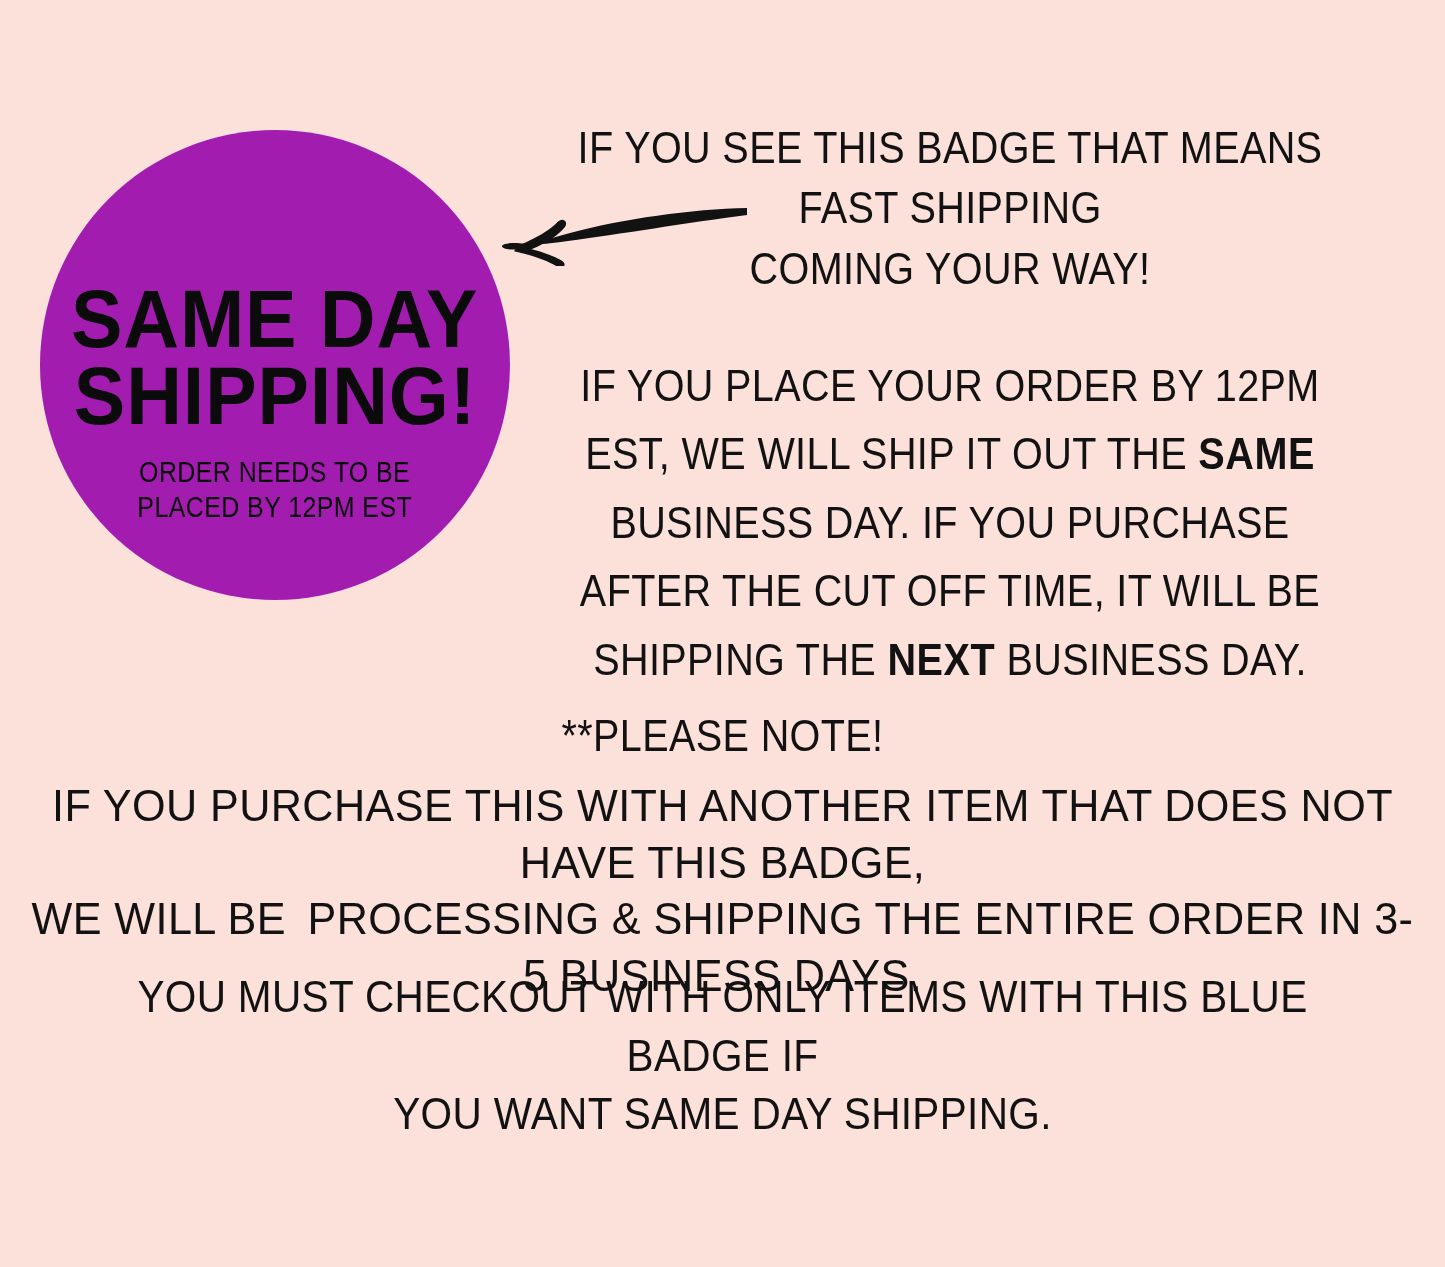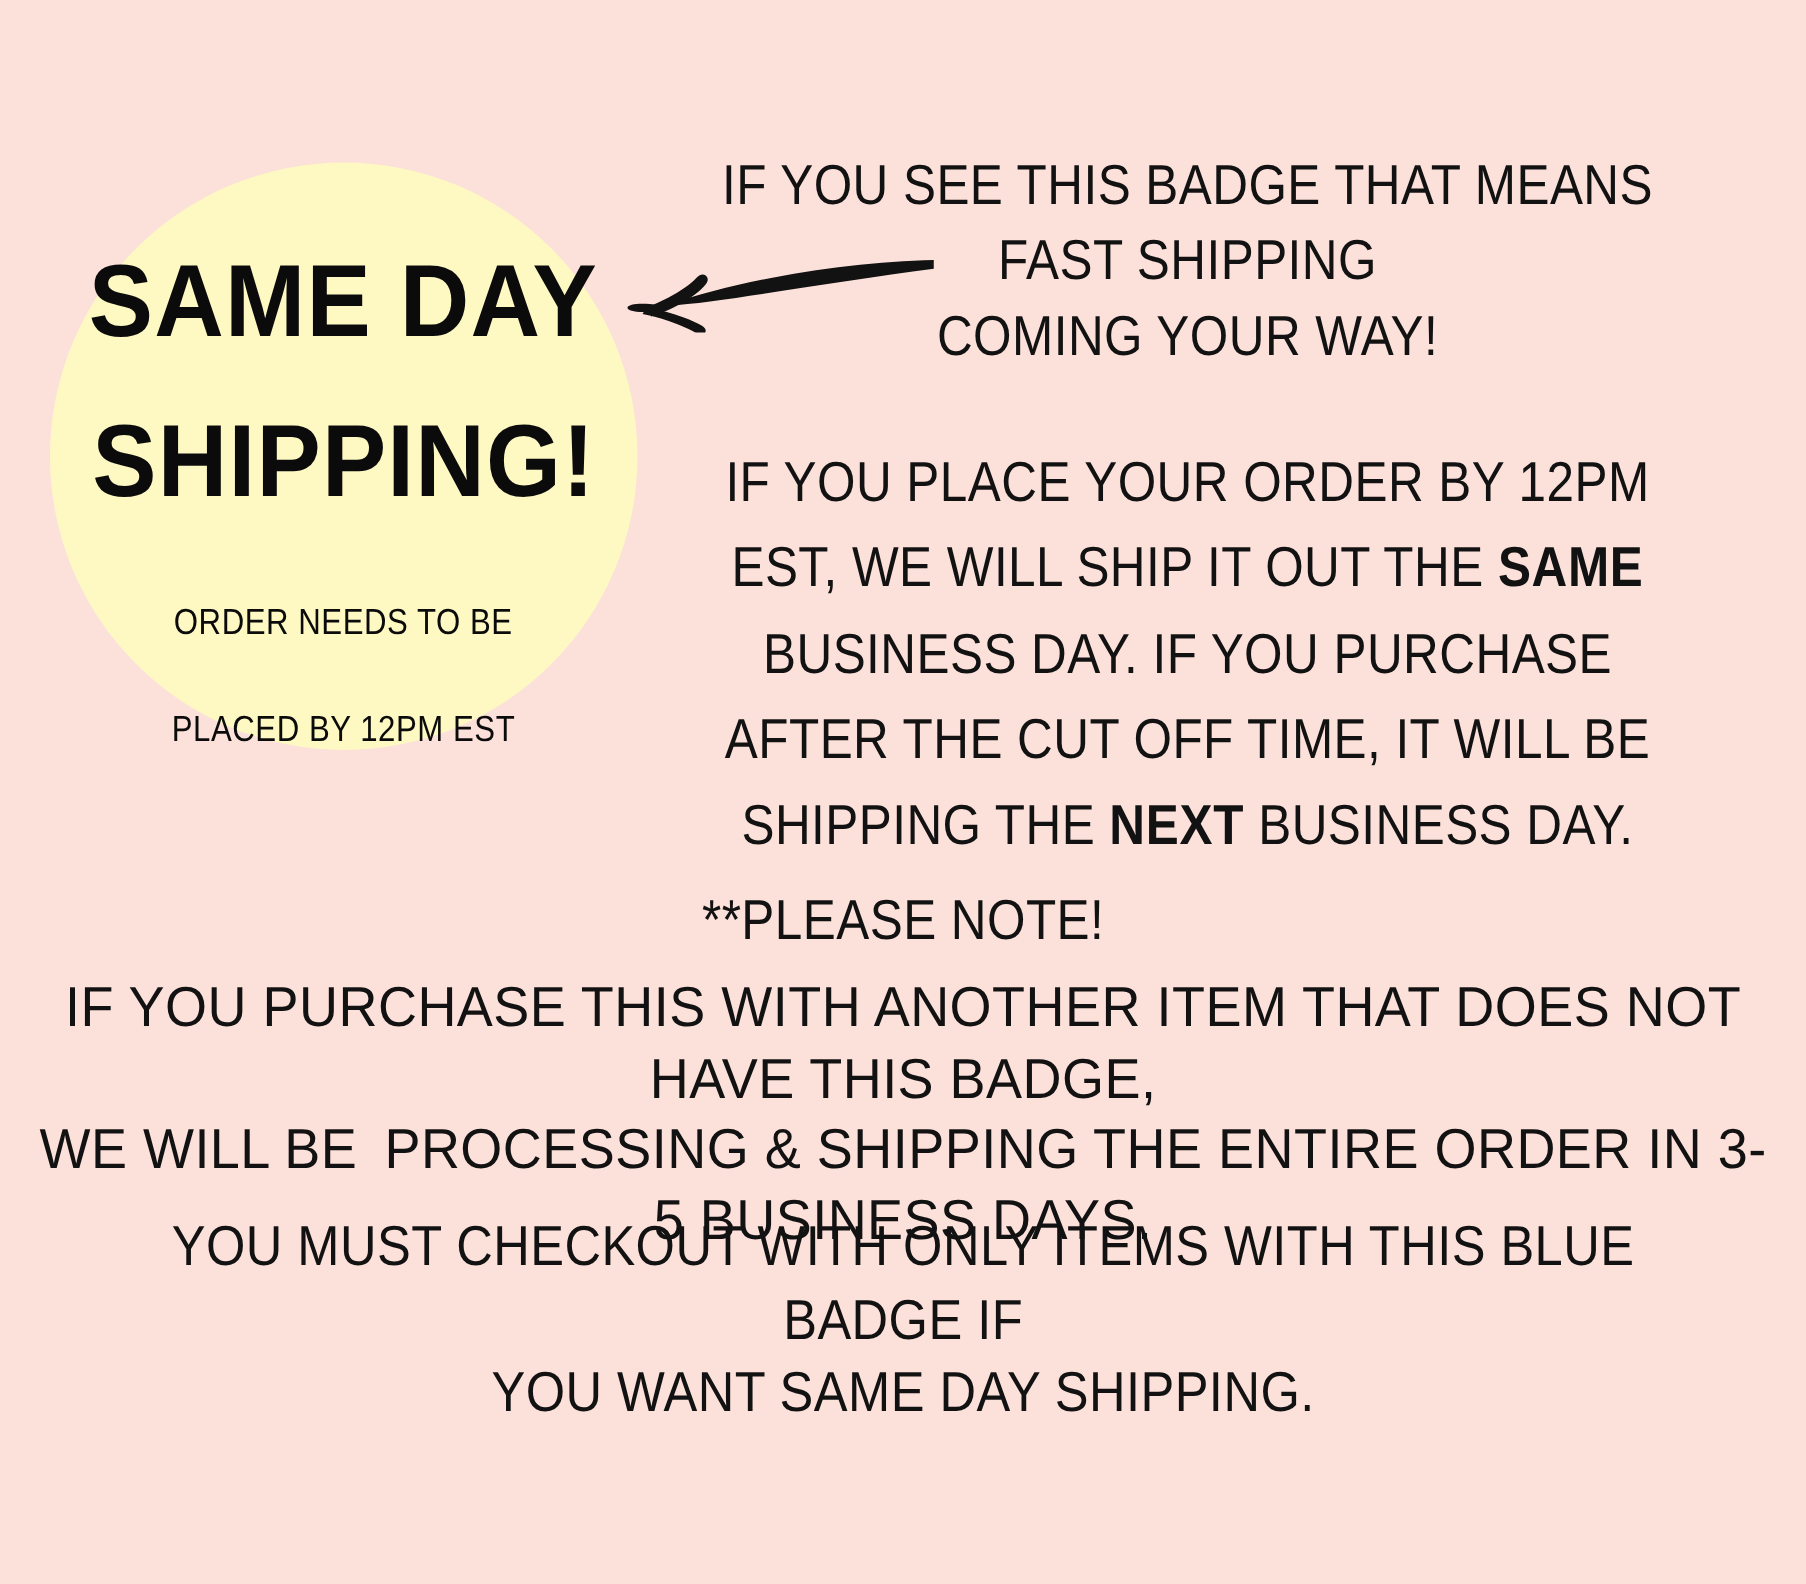--- a/index.html
+++ b/index.html
@@ -23,25 +23,25 @@
   }
 
   
   #badge {
     position: absolute;
     left: 40px;
     top: 130px;
     width: 470px;
     height: 470px;
     border-radius: 50%;
-    background: #fef9c3;
+    background: #a21caf;
     display: flex;
     flex-direction: column;
     align-items: center;
-    justify-content: space-between;
+    justify-content: center;
     padding-top: 78px;
     box-sizing: border-box;
   }
 
   .badge-line {
     color: #0B0B0B;
     font-family: "Liberation Sans Narrow", "Liberation Sans", sans-serif;
     font-weight: 700;
     text-transform: uppercase;
     line-height: 0.84;

